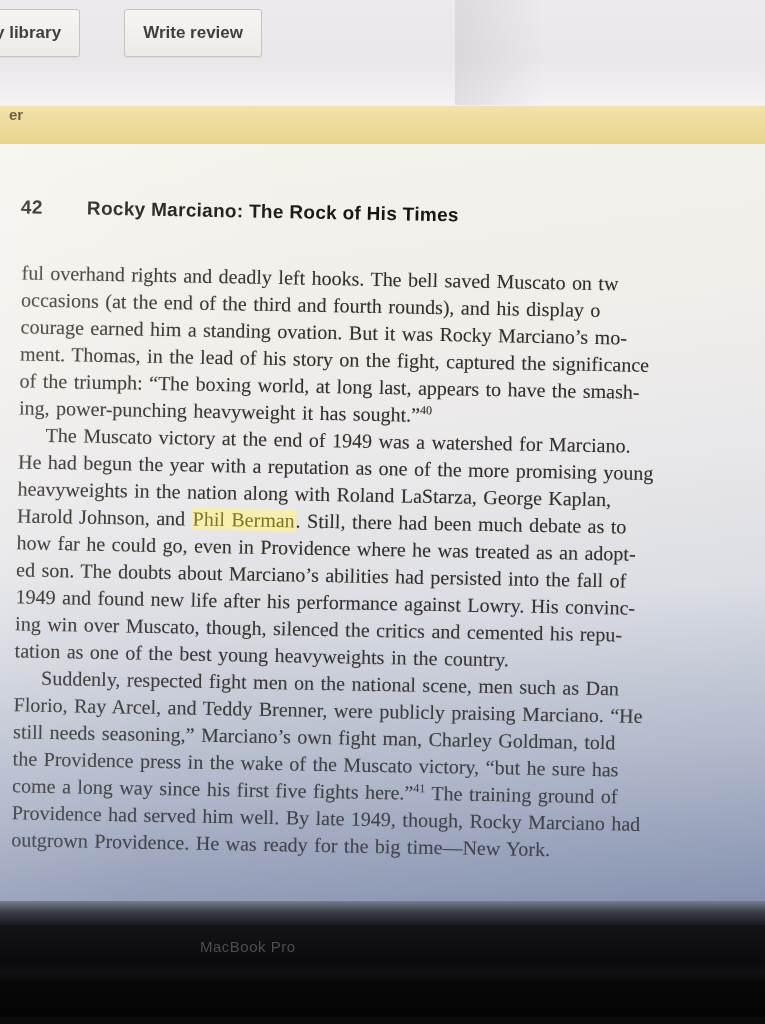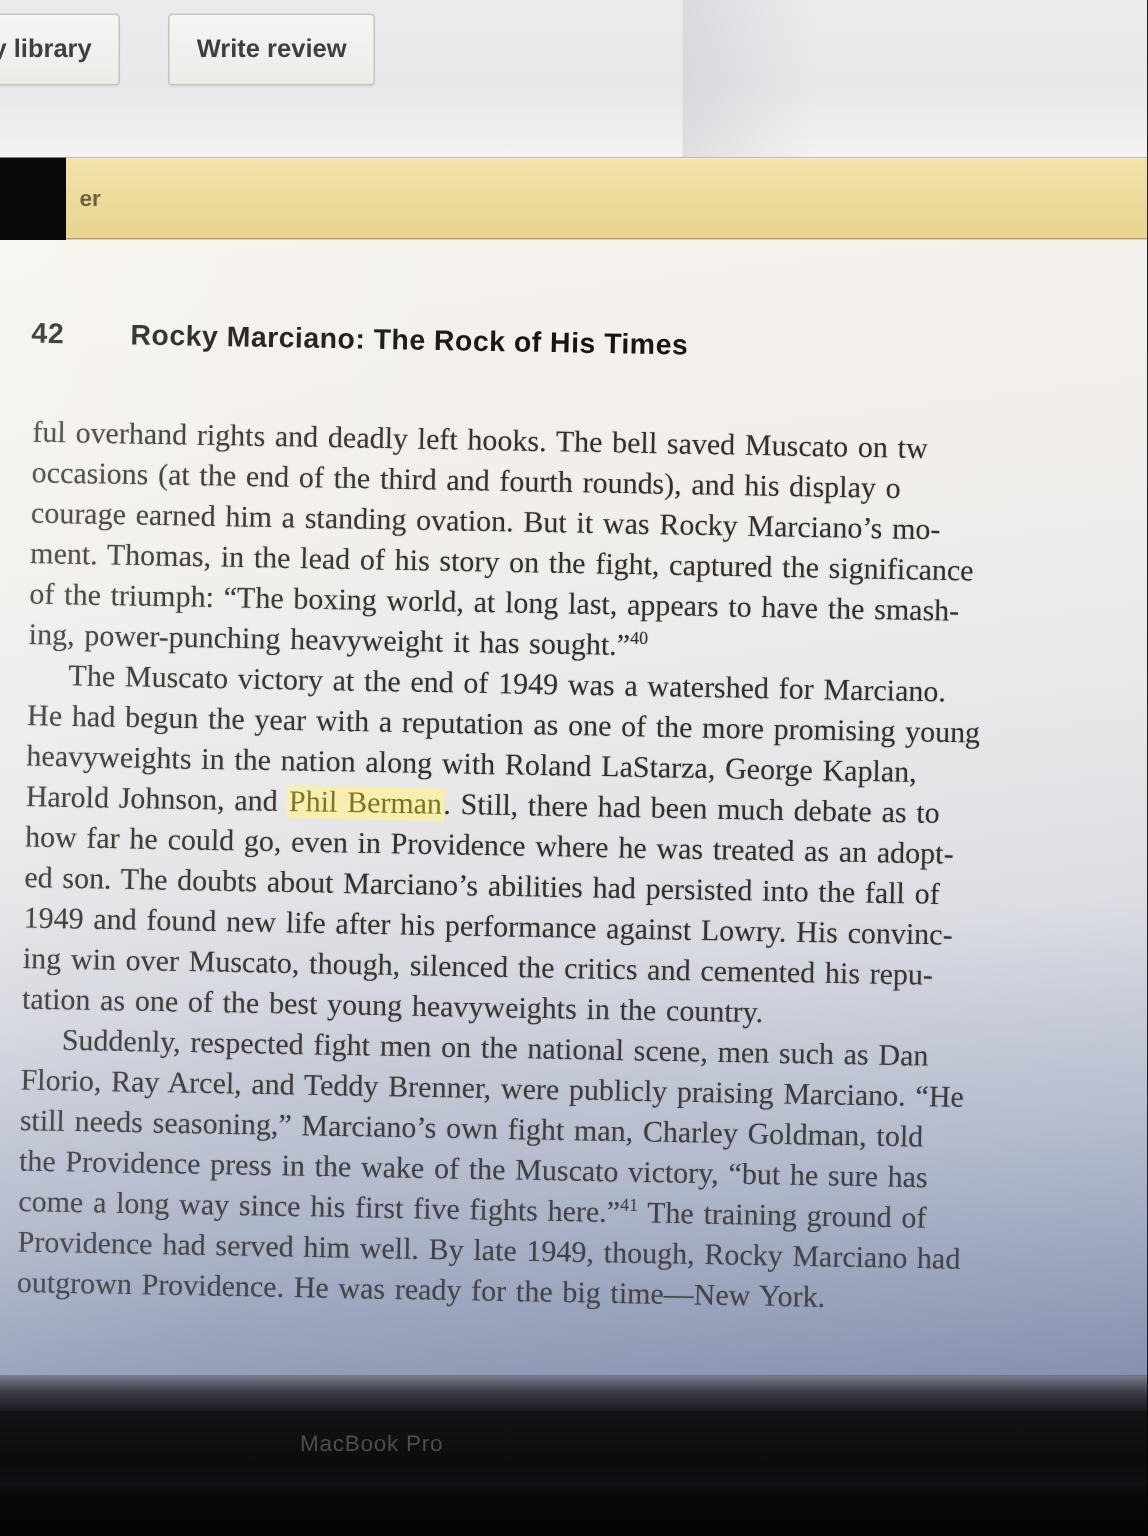--- a/index.html
+++ b/index.html
@@ -33,33 +33,31 @@
     border: 1px solid #c7c4c0;
     border-radius: 3px;
     box-shadow: 0 1px 1px rgba(0,0,0,0.06);
     font-family: "Liberation Sans", "DejaVu Sans", sans-serif;
     font-size: 17px;
     font-weight: bold;
     color: #413f3d;
     cursor: pointer;
   }
   .btn-library { margin-left: -36px; padding-left: 30px; }
-  .btn + .btn { margin-left: 32px; }
+  .btn + .btn { margin-left: 44px; }
 
   
   .notice-bar {
-    height: 55px;
+    height: 39px;
     background: linear-gradient(to bottom, #f2e3aa 0%, var(--notice-bar-bg, #eedc9e) 45%, #e9d48f 100%);
     border-top: 1px solid #f8f1d6;
     border-bottom: 1px solid #e3d2a0;
     box-sizing: border-box;
     display: flex;
-    align-items: center;
     padding-left: 9px;
-    margin-left: 44px;
   }
   .notice-text {
     font-size: 15px;
     font-weight: bold;
     color: #6e6141;
   }
 
   
   .page-wrap {
     position: relative;

